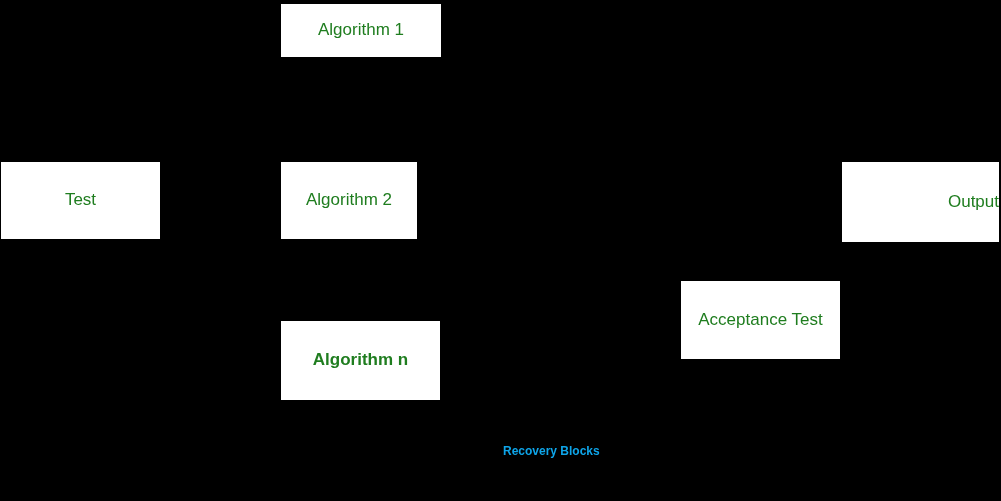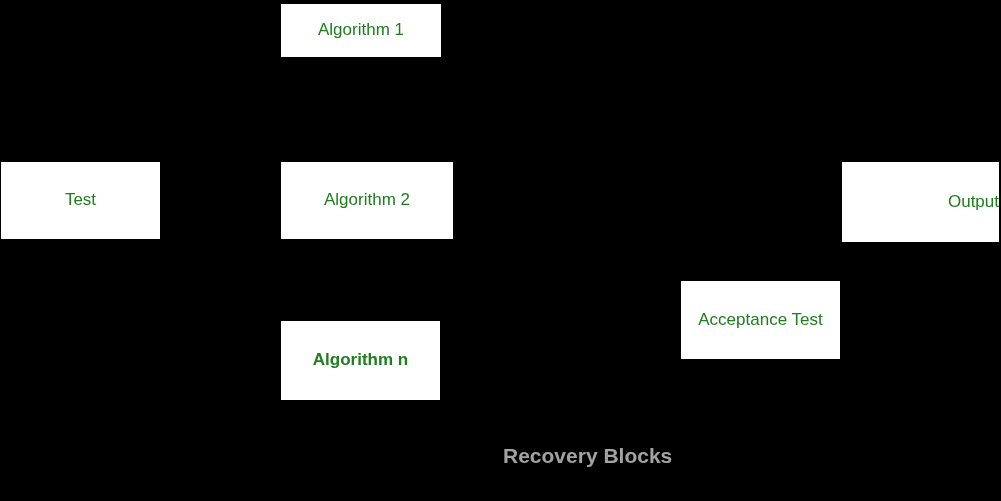--- a/index.html
+++ b/index.html
@@ -24,38 +24,38 @@
     text-align: center;
   }
   .node span {
     color: #1f7d1f;
     font-size: 17px;
     line-height: 1.2;
     white-space: nowrap;
   }
   .caption {
     position: absolute;
-    color: #a3a3a3;
-    font-size: 21px;
+    color: #0ea5e9;
+    font-size: 12px;
     font-weight: bold;
     white-space: nowrap;
   }
 </style>
 </head>
 <body>
 
 <div class="canvas">
   <div class="caption" style="left: 503px; top: 444px;">Recovery Blocks</div>
 <div class="node" style="left: 281px; top: 4px; width: 160px; height: 53px;">
       <span>Algorithm 1</span>
     </div>
     <div class="node" style="left: 1px; top: 162px; width: 159px; height: 77px;">
       <span>Test</span>
     </div>
-    <div class="node" style="left: 281px; top: 162px; width: 172px; height: 77px;">
+    <div class="node" style="left: 281px; top: 162px; width: 136px; height: 77px;">
       <span>Algorithm 2</span>
     </div>
     <div class="node" style="left: 842px; top: 162px; width: 157px; height: 80px; justify-content: flex-end;">
       <span>Output</span>
     </div>
     <div class="node" style="left: 681px; top: 281px; width: 159px; height: 78px;">
       <span>Acceptance Test</span>
     </div>
     <div class="node" style="left: 281px; top: 321px; width: 159px; height: 79px; font-weight: bold;">
       <span>Algorithm n</span>

